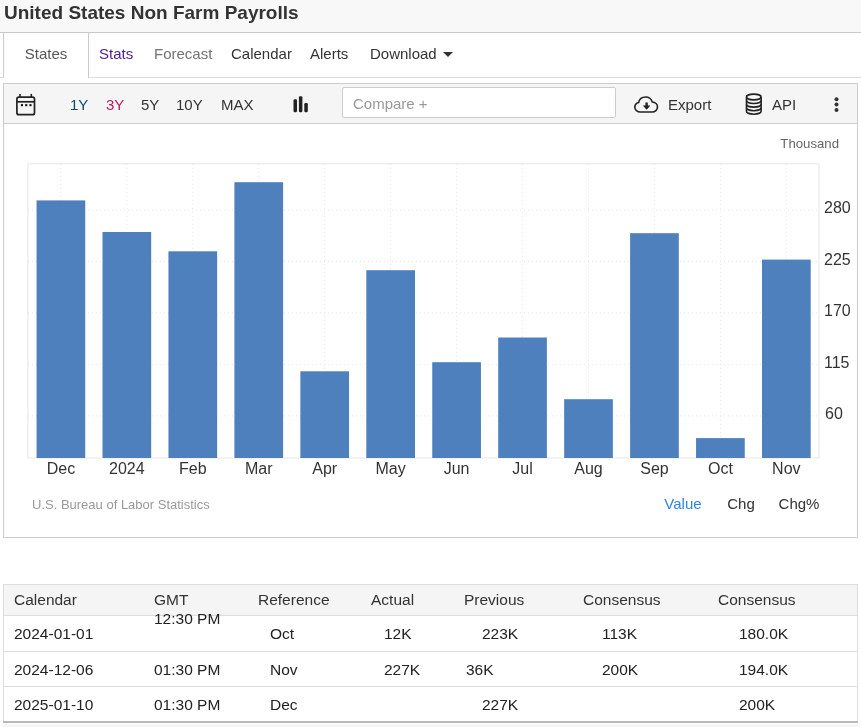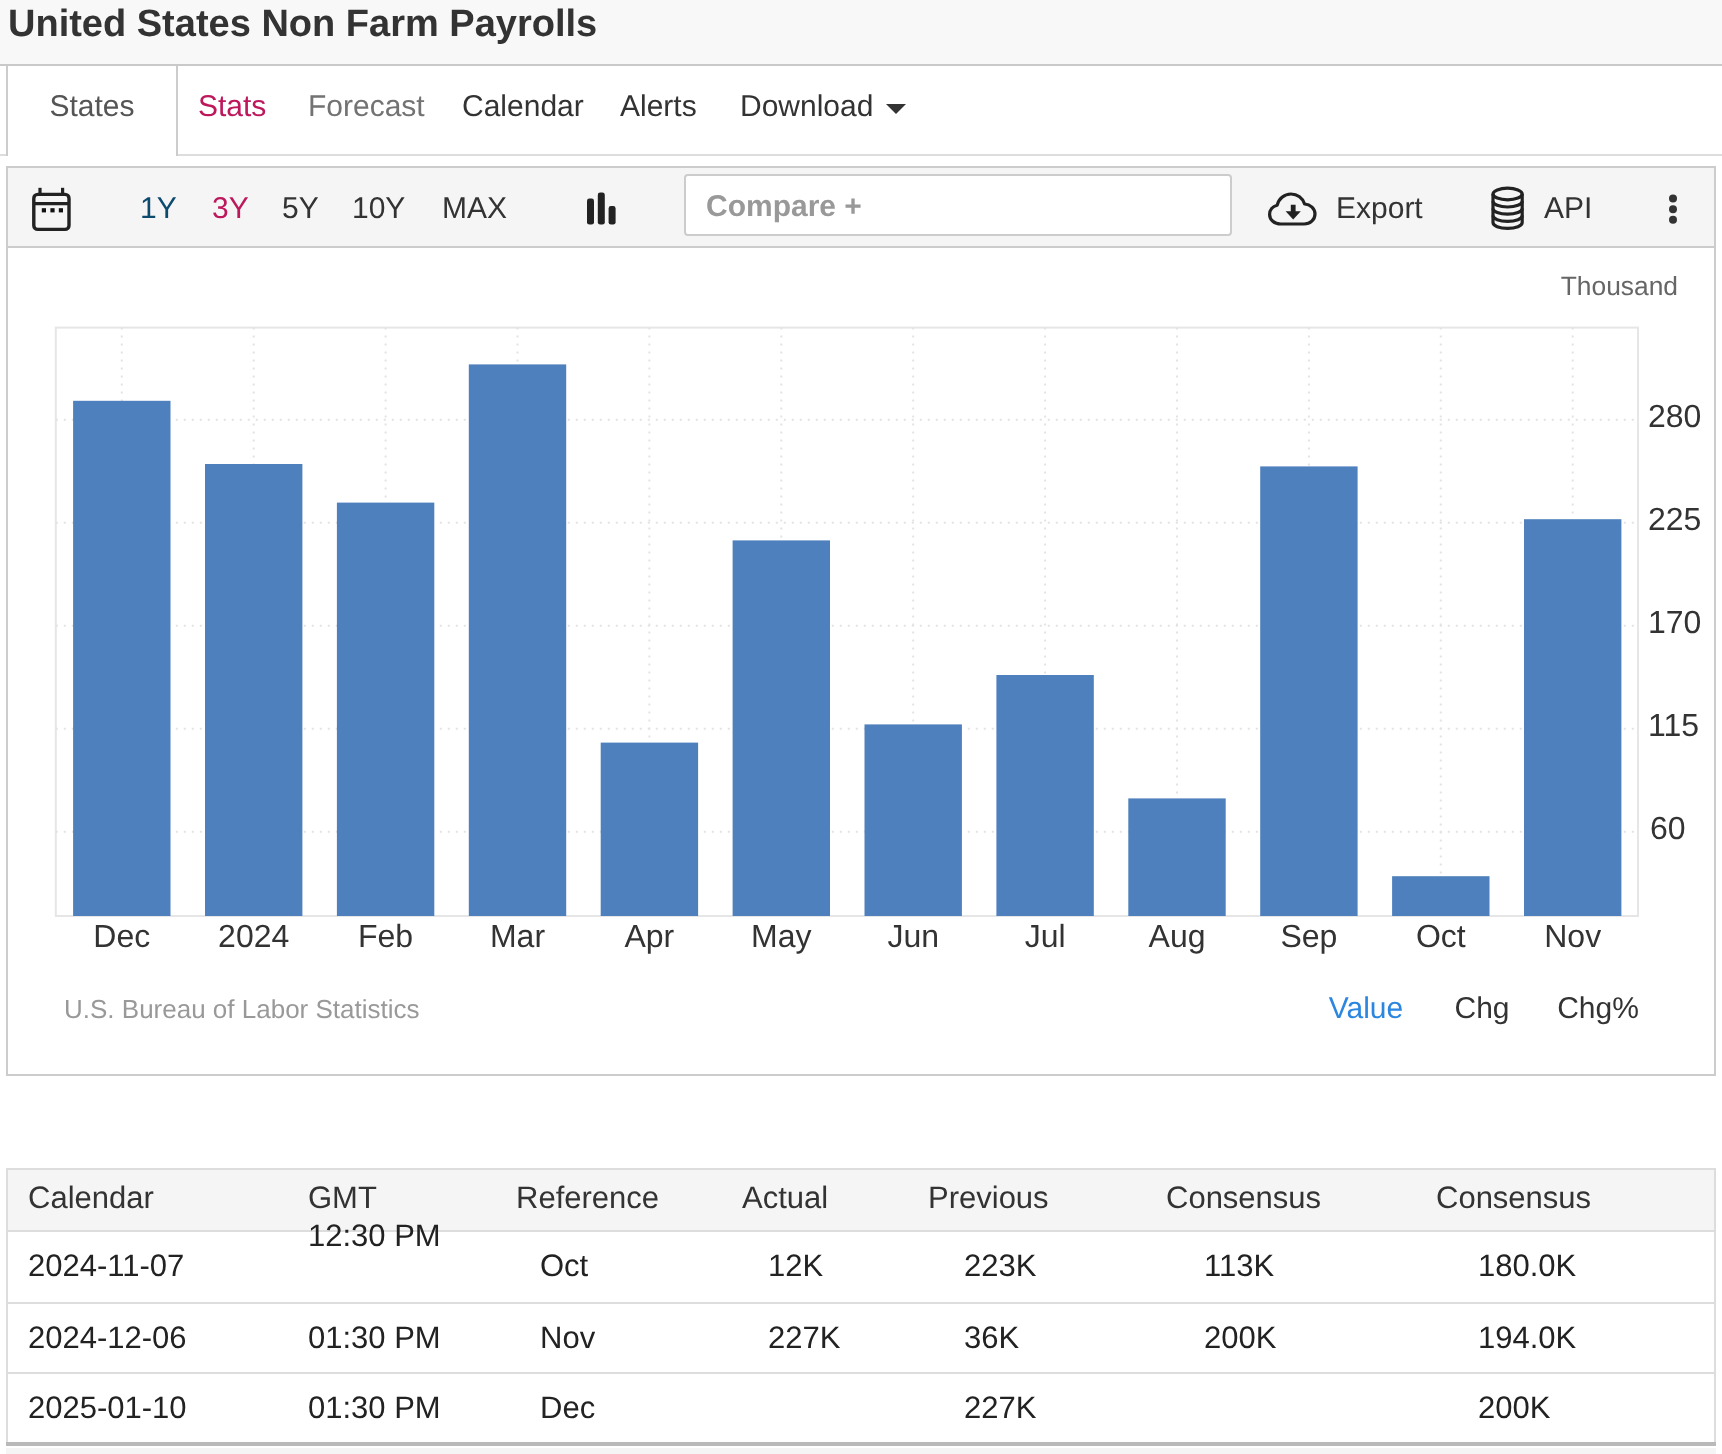--- a/index.html
+++ b/index.html
@@ -9,21 +9,21 @@
 </style>
 </head>
 <body>
 
 <div class="abs" style="left:0;top:0;width:861px;height:33px;background:#f8f8f8;border-bottom:1px solid #c9c9c9;"></div>
 <div class="abs" style="left:4px;top:2px;font-size:19px;font-weight:bold;color:#333;">United States Non Farm Payrolls</div>
 
 <div class="abs" style="left:0;top:77px;width:861px;height:1px;background:#ddd;"></div>
 <div class="abs" style="left:3px;top:33px;width:86px;height:45px;background:#fff;border-left:1px solid #ccc;border-right:1px solid #ccc;"></div>
 <div class="abs tabtxt" style="left:3px;top:33px;width:86px;height:44px;line-height:42px;text-align:center;font-size:15px;color:#555;">States</div>
-<div class="abs" style="left:99px;top:45px;font-size:15px;color:#be185d;">Stats</div>
+<div class="abs" style="left:99px;top:45px;font-size:15px;color:#4c1d95;">Stats</div>
 <div class="abs" style="left:154px;top:45px;font-size:15px;color:#737373;">Forecast</div>
 <div class="abs" style="left:231px;top:45px;font-size:15px;color:#333;">Calendar</div>
 <div class="abs" style="left:310px;top:45px;font-size:15px;color:#333;">Alerts</div>
 <div class="abs" style="left:370px;top:45px;font-size:15px;color:#333;">Download</div>
 <div class="abs" style="left:443px;top:52px;width:0;height:0;border-left:5px solid transparent;border-right:5px solid transparent;border-top:5px solid #333;"></div>
 
 <div class="abs" style="left:3px;top:83px;width:855px;height:455px;border:1px solid #ccc;background:#fff;"></div>
 
 <div class="abs" style="left:4px;top:84px;width:853px;height:40px;background:#f5f5f5;border-bottom:1px solid #ccc;"></div>
 
@@ -40,21 +40,21 @@
 <div class="abs" style="left:106px;top:96px;font-size:15px;color:#be185d;">3Y</div>
 <div class="abs" style="left:141px;top:96px;font-size:15px;color:#333;">5Y</div>
 <div class="abs" style="left:176px;top:96px;font-size:15px;color:#333;">10Y</div>
 <div class="abs" style="left:221px;top:96px;font-size:15px;color:#333;">MAX</div>
 <svg class="abs" style="left:293px;top:96px;" width="16" height="17" viewBox="0 0 16 17">
   <rect x="0.5" y="3.3" width="3.5" height="13" rx="1.2" fill="#222"></rect>
   <rect x="5.9" y="0.3" width="3.5" height="16" rx="1.2" fill="#222"></rect>
   <rect x="11.3" y="7" width="3.5" height="9.3" rx="1.2" fill="#222"></rect>
 </svg>
 <div class="abs" style="left:342px;top:87px;width:274px;height:31px;background:#fff;border:1px solid #ccc;border-radius:2px;"></div>
-<div class="abs" style="left:353px;top:95px;font-size:15px;color:#999;font-weight:bold;">Compare +</div>
+<div class="abs" style="left:353px;top:95px;font-size:15px;color:#999;">Compare +</div>
 
 <svg class="abs" style="left:634px;top:96px;" width="25" height="18" viewBox="0 0 25 18">
   <path d="M 6.4 16.0 C 3.2 16.0 0.8 13.9 0.8 11.2 C 0.8 9.0 2.3 7.2 4.6 6.6 C 5.3 3.4 8.1 1.0 11.5 1.0 C 14.7 1.0 17.4 3.1 18.3 6.0 C 21.2 6.2 23.5 8.4 23.5 11.0 C 23.5 13.8 21.1 16.0 18.1 16.0 Z" fill="none" stroke="#222" stroke-width="1.6" stroke-linejoin="round"></path>
   <path d="M 11.4 6.4 L 13.8 6.4 L 13.8 9.6 L 16.4 9.6 L 12.6 13.7 L 8.8 9.6 L 11.4 9.6 Z" fill="#222"></path>
 </svg>
 <div class="abs" style="left:668px;top:96px;font-size:15px;color:#333;">Export</div>
 <svg class="abs" style="left:745px;top:93px;" width="18" height="23" viewBox="0 0 18 23">
   <ellipse cx="8.8" cy="4.0" rx="7.3" ry="2.9" fill="none" stroke="#222" stroke-width="1.6"></ellipse>
   <path d="M 1.5 4.0 L 1.5 18.3 C 1.5 19.9 4.7 21.2 8.8 21.2 C 12.9 21.2 16.1 19.9 16.1 18.3 L 16.1 4.0" fill="none" stroke="#222" stroke-width="1.6"></path>
   <path d="M 1.5 7.6 C 1.5 9.2 4.7 10.5 8.8 10.5 C 12.9 10.5 16.1 9.2 16.1 7.6" fill="none" stroke="#222" stroke-width="1.6"></path>
@@ -150,33 +150,33 @@
 <div class="abs" style="left:3px;top:724px;width:855px;height:3px;background:#f5f5f5;"></div>
 
 <div class="abs hd" style="left:14px;top:591px;">Calendar</div>
 <div class="abs hd" style="left:154px;top:591px;">GMT</div>
 <div class="abs hd tc" style="left:258px;top:591px;width:100px;">Reference</div>
 <div class="abs hd tc" style="left:371px;top:591px;width:100px;">Actual</div>
 <div class="abs hd tc" style="left:464px;top:591px;width:100px;">Previous</div>
 <div class="abs hd tc" style="left:583px;top:591px;width:100px;">Consensus</div>
 <div class="abs hd tc" style="left:718px;top:591px;width:100px;">Consensus</div>
 
-<div class="abs td" style="left:14px;top:625px;">2024-11-07</div>
+<div class="abs td" style="left:14px;top:625px;">2024-01-01</div>
 <div class="abs td" style="left:154px;top:610px;">12:30 PM</div>
 <div class="abs td tc" style="left:270px;top:625px;width:100px;">Oct</div>
 <div class="abs td tc" style="left:384px;top:625px;width:100px;">12K</div>
 <div class="abs td tc" style="left:482px;top:625px;width:100px;">223K</div>
 <div class="abs td tc" style="left:602px;top:625px;width:100px;">113K</div>
 <div class="abs td tc" style="left:739px;top:625px;width:101px;">180.0K</div>
 
 <div class="abs td" style="left:14px;top:661px;">2024-12-06</div>
 <div class="abs td" style="left:154px;top:661px;">01:30 PM</div>
 <div class="abs td tc" style="left:270px;top:661px;width:100px;">Nov</div>
 <div class="abs td tc" style="left:384px;top:661px;width:100px;">227K</div>
-<div class="abs td tc" style="left:482px;top:661px;width:100px;">36K</div>
+<div class="abs td tc" style="left:466px;top:661px;width:100px;">36K</div>
 <div class="abs td tc" style="left:602px;top:661px;width:100px;">200K</div>
 <div class="abs td tc" style="left:739px;top:661px;width:101px;">194.0K</div>
 
 <div class="abs td" style="left:14px;top:696px;">2025-01-10</div>
 <div class="abs td" style="left:154px;top:696px;">01:30 PM</div>
 <div class="abs td tc" style="left:270px;top:696px;width:100px;">Dec</div>
 <div class="abs td tc" style="left:482px;top:696px;width:100px;">227K</div>
 <div class="abs td tc" style="left:739px;top:696px;width:101px;">200K</div>
 
 <style>

